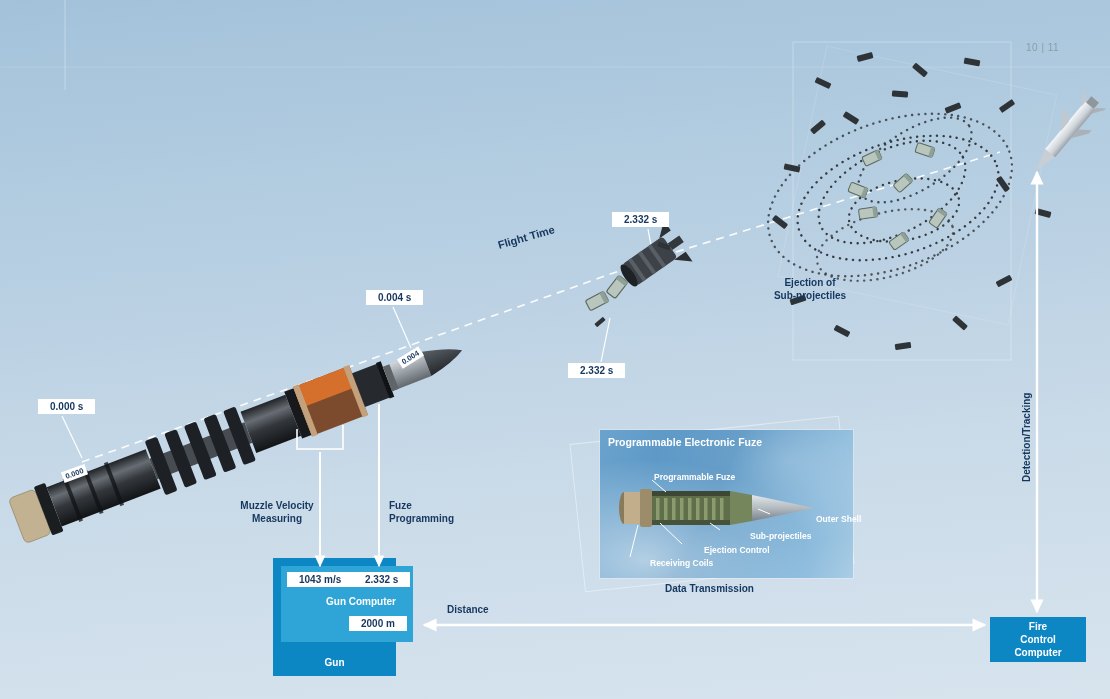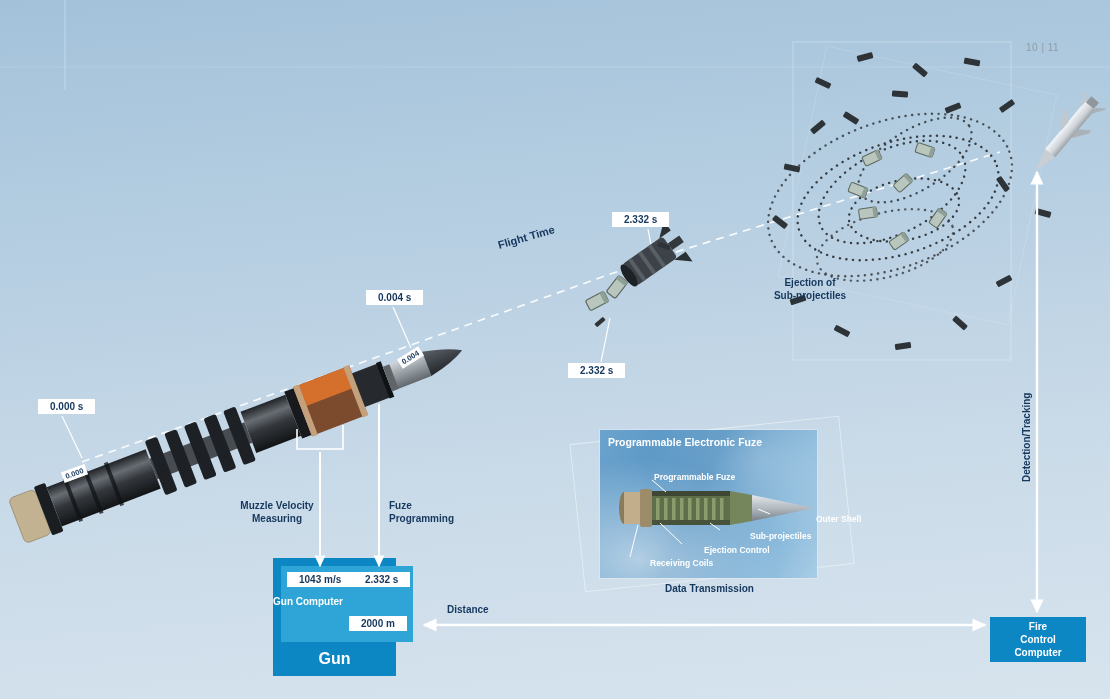--- a/index.html
+++ b/index.html
@@ -4,21 +4,21 @@
 <style>
   * { margin:0; padding:0; box-sizing:border-box; }
   html,body { background:#ffffff; }
   body { font-family:"Liberation Sans", sans-serif; }
   .scene {
     position:relative; width:1110px; height:699px; overflow:hidden;
     background:linear-gradient(175deg,#a3c2da 0%,#b7cfe2 35%,#c9dae8 65%,#d7e4ee 100%);
   }
   svg.art, svg.art-top { position:absolute; left:0; top:0; }
   svg.art { z-index:1; }
-  .inset { position:absolute; left:600px; top:430px; width:217px; height:148px; z-index:2;
+  .inset { position:absolute; left:600px; top:430px; width:253px; height:148px; z-index:2;
     background:linear-gradient(115deg,#6ba3cd 0%,#4f8fc0 45%,#86b7da 78%,#a9cde5 100%);
     box-shadow:0 0 0 1px rgba(255,255,255,0.25);
   }
   .inset::after { content:""; position:absolute; inset:0; pointer-events:none;
     background:radial-gradient(ellipse at 18% 88%, rgba(255,255,255,0.55), transparent 55%),
                radial-gradient(ellipse at 75% 20%, rgba(255,255,255,0.25), transparent 50%);
   }
   .inset svg { position:absolute; left:0; top:0; z-index:1; }
   .inset-title { position:absolute; left:8px; top:6px; z-index:2; color:#ffffff; font-size:10.5px; font-weight:bold; }
   .inset-lbl { position:absolute; z-index:2; color:#ffffff; font-size:8.5px; font-weight:bold; white-space:nowrap;padding-left:44px; }
@@ -26,24 +26,24 @@
     font-size:10px; line-height:15px; padding:0 12px; white-space:nowrap; }
   .chip.small { font-size:7.5px; line-height:11px; padding:0 3px; }
   .lbl { position:absolute; z-index:3; color:#16375e; font-weight:bold; font-size:10px;
     line-height:12.5px; white-space:pre-line; }
   .lbl.center { text-align:center; }
   .page-num { position:absolute; z-index:3; left:1026px; top:42px; color:#8d9aa6;
     font-size:10px; font-weight:normal; letter-spacing:0.5px; }
   .gun-box { position:absolute; z-index:3; left:273px; top:558px; width:123px; height:118px; background:#0d86c4; }
   .gun-inner { position:absolute; left:8px; top:8px; width:132px; height:76px; background:#2ea5d6; }
   .gun-box .chip { z-index:4; }
-  .gun-title { position:absolute; left:0; top:38px; width:100%; text-align:left;
+  .gun-title { position:absolute; left:0; top:38px; width:100%; text-align:right;
     color:#ffffff; font-size:10px; font-weight:bold; }
   .gun-label { position:absolute; left:0; bottom:8px; width:100%; text-align:center;
-    color:#ffffff; font-size:16px; font-weight:bold; }
+    color:#ffffff; font-size:10px; font-weight:bold; }
   .fc-box { position:absolute; z-index:3; left:990px; top:617px; width:96px; height:45px; background:#0d86c4;
     color:#ffffff; font-size:10px; font-weight:bold; line-height:13px; text-align:center;
     display:flex; align-items:center; justify-content:center; white-space:pre-line; }
   svg.art-top { z-index:5; pointer-events:none; }
 </style>
 </head>
 <body>
 
 <div class="scene">
 

